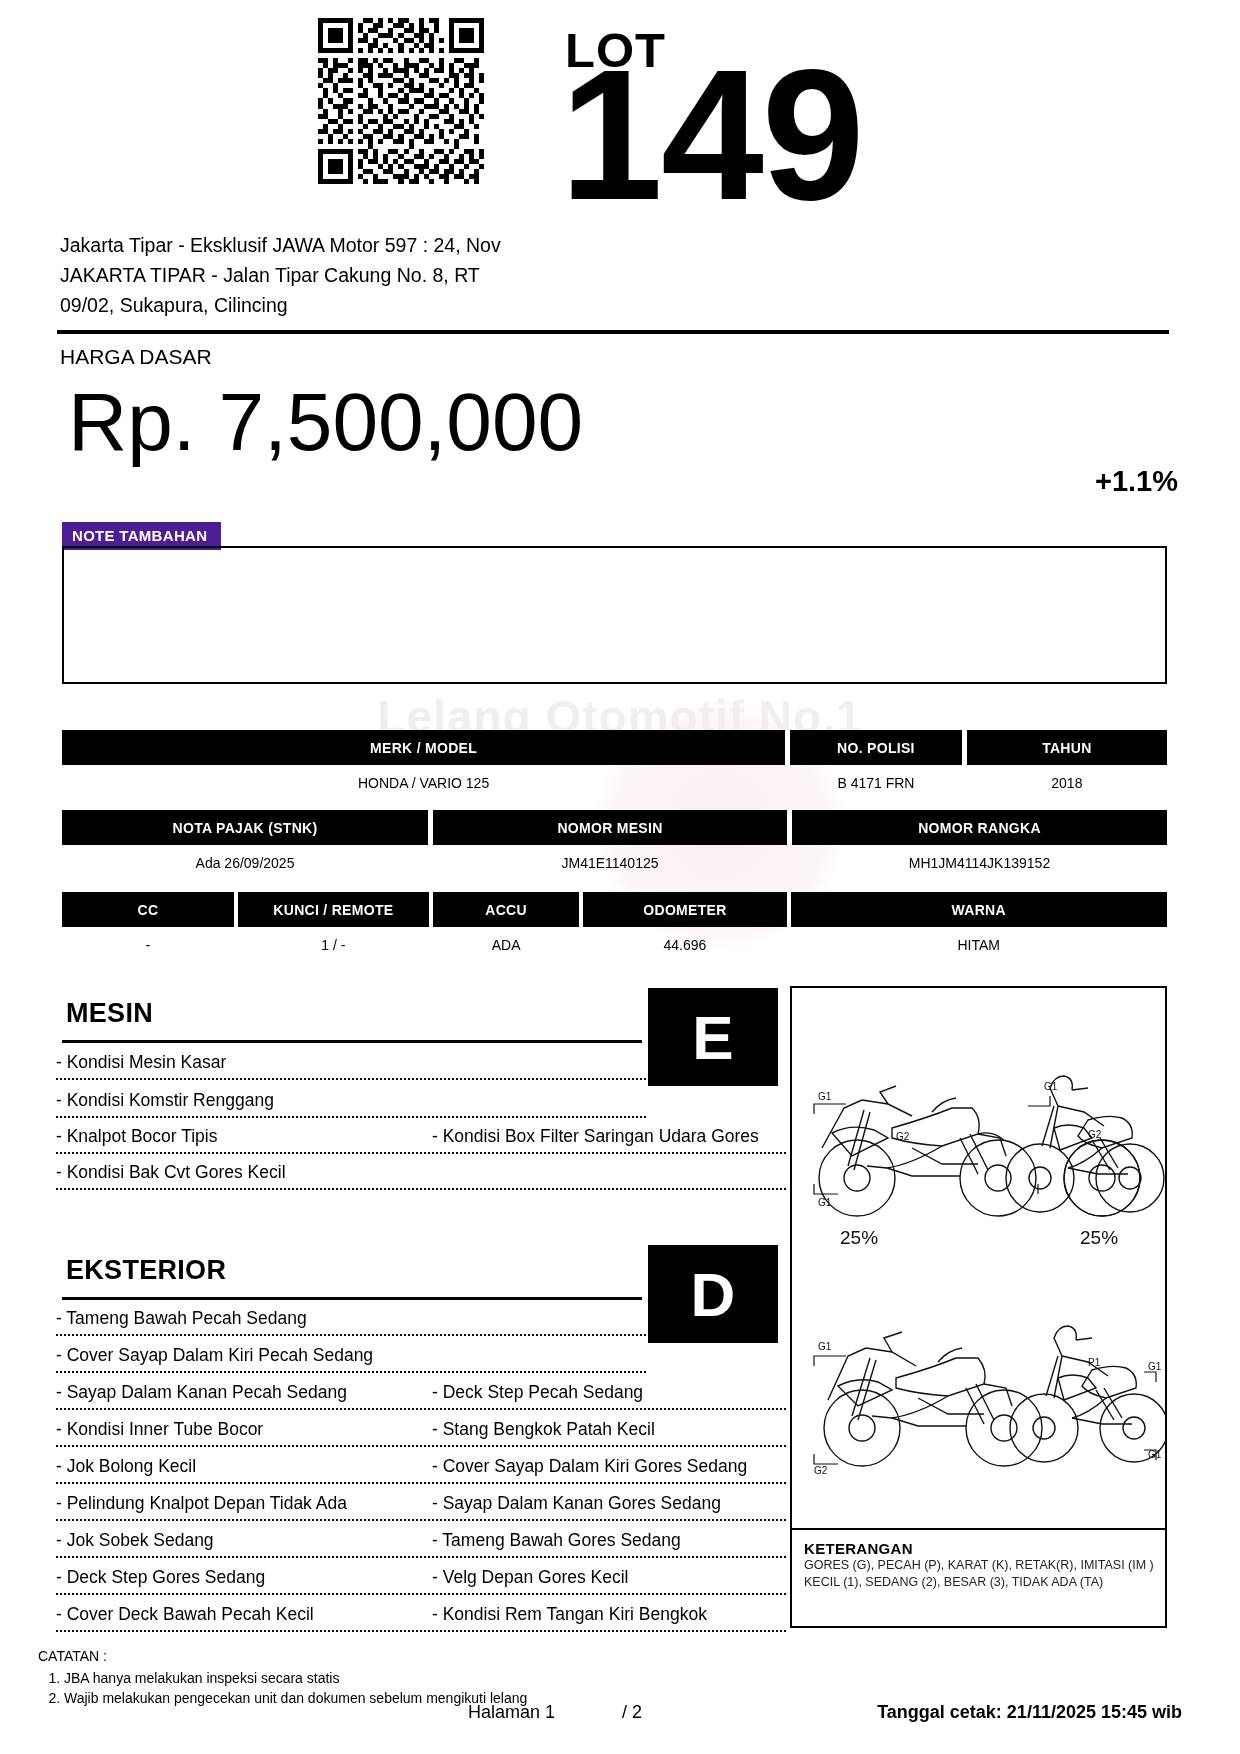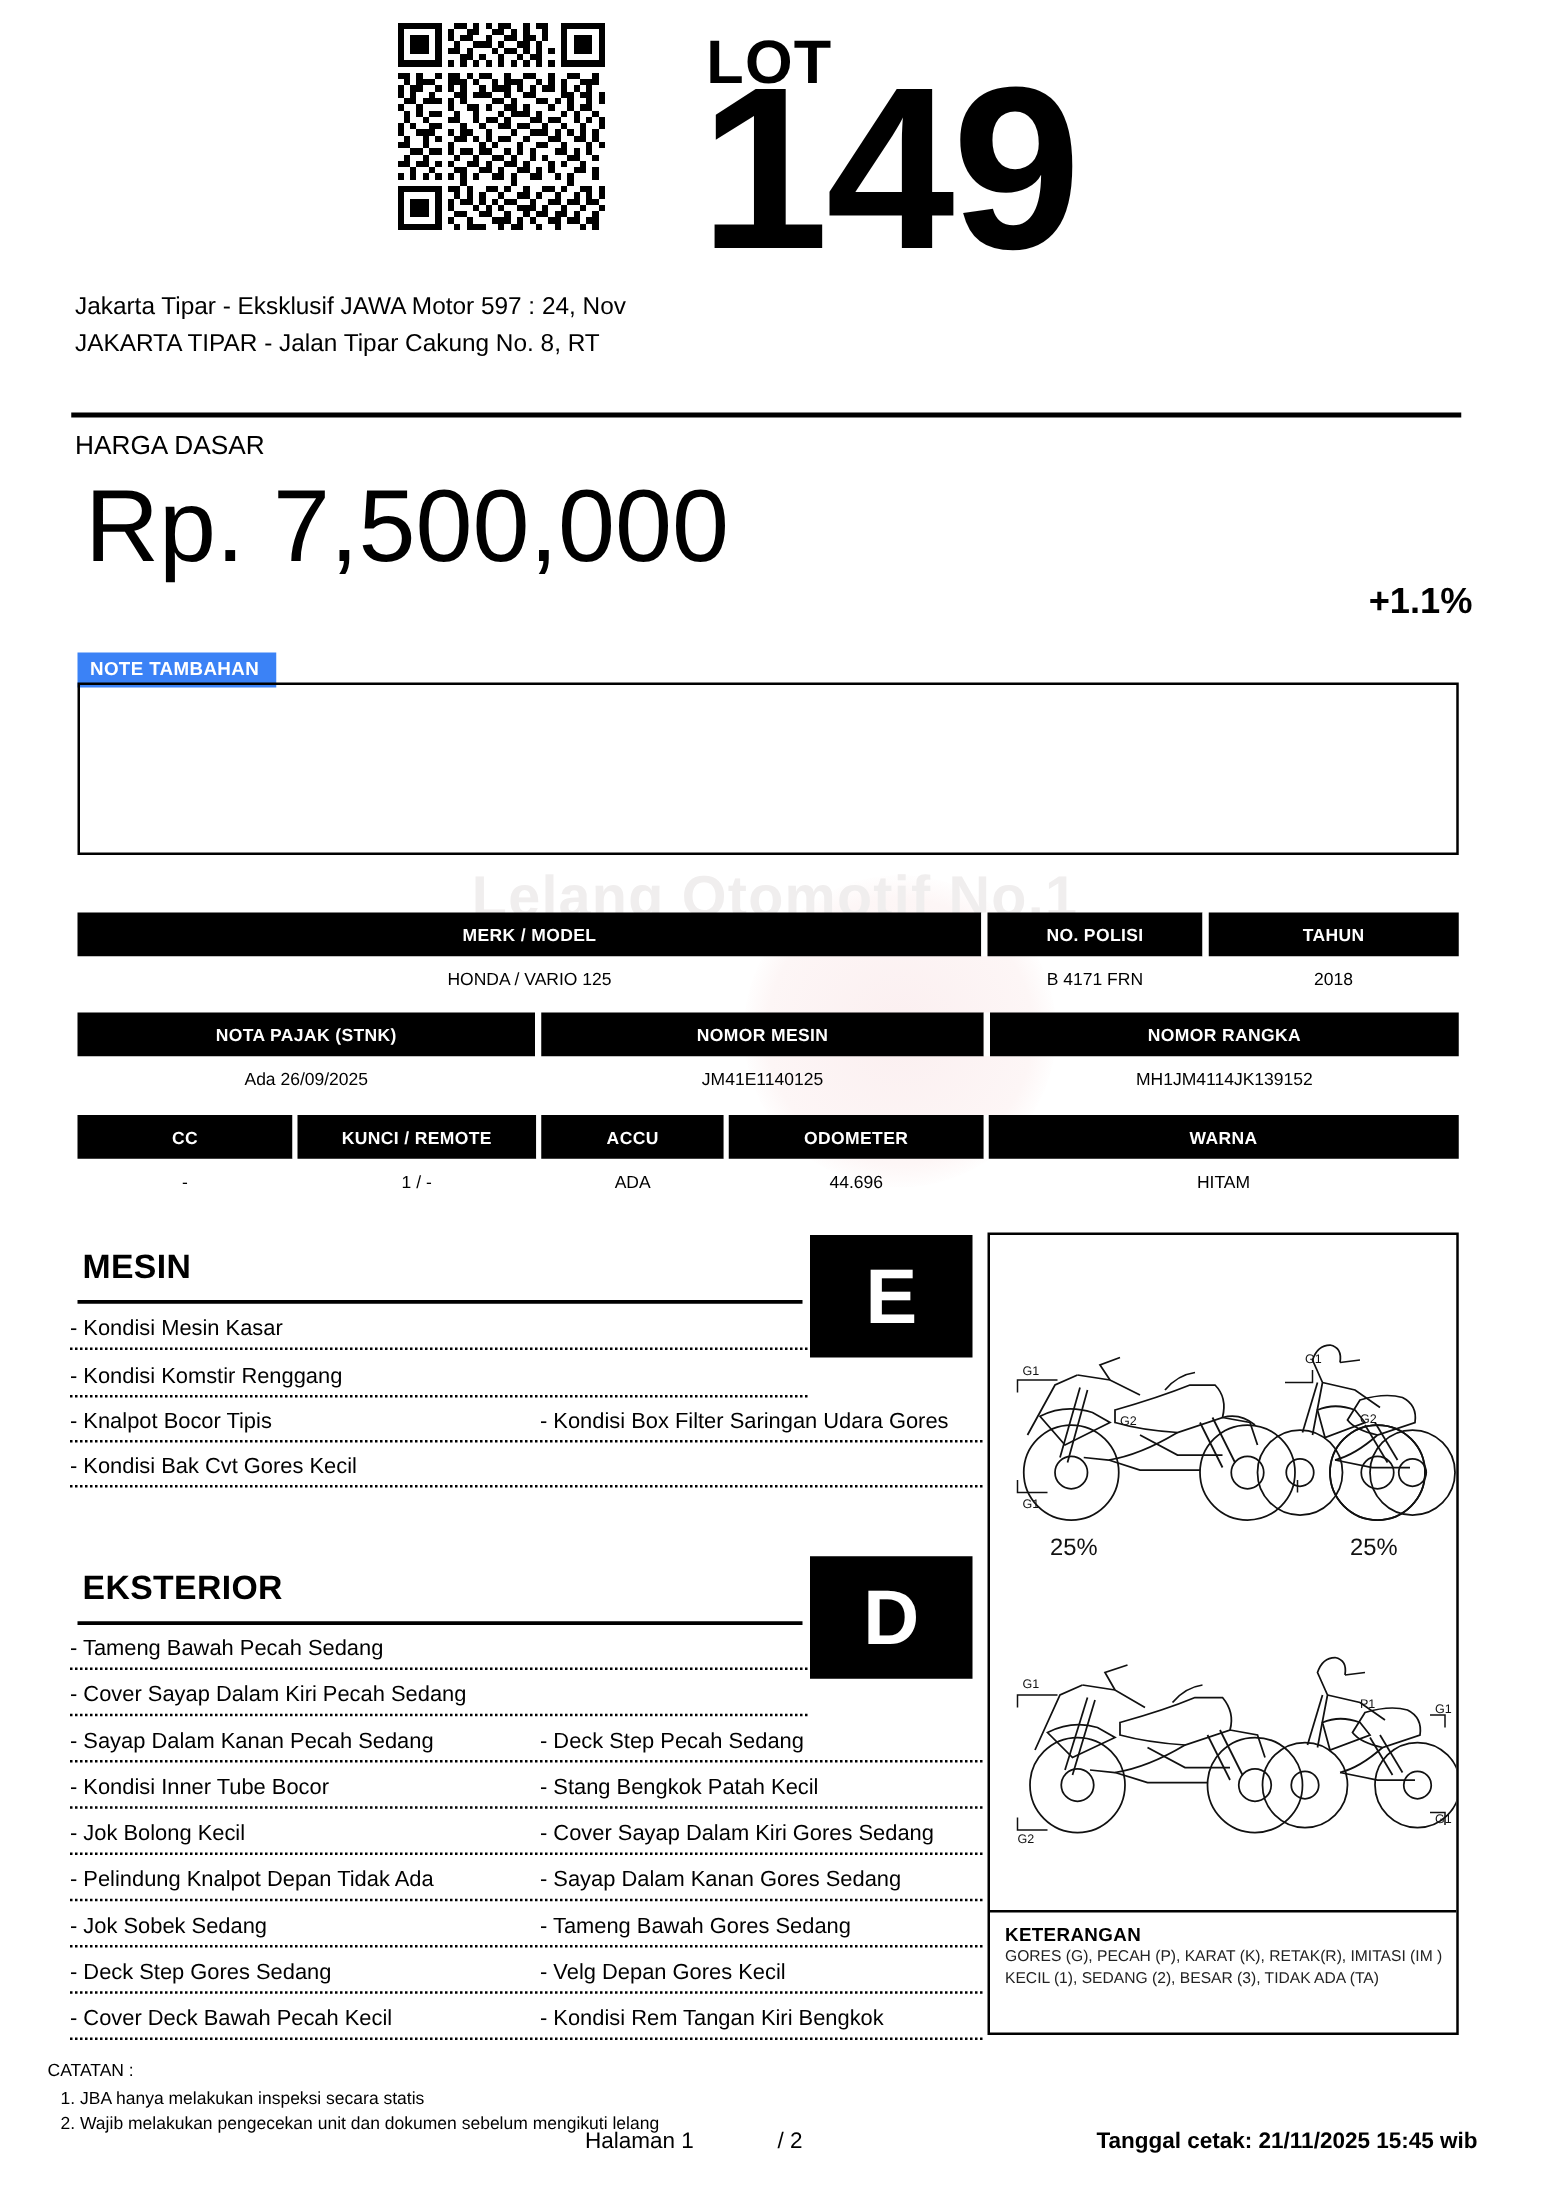--- a/index.html
+++ b/index.html
@@ -69,21 +69,21 @@
     position:absolute;left:68px;top:375px;
     font-size:82px;font-weight:400;letter-spacing:0px;
   }
   .harga-pct{
     position:absolute;right:62px;top:465px;
     font-size:29px;font-weight:bold;
   }
   
   .note-tag{
     position:absolute;left:62px;top:522px;
-    background:#3b82f6;color:#fff;
+    background:#4c1d95;color:#fff;
     font-size:15px;font-weight:bold;
     padding:5px 14px 6px 10px;
     letter-spacing:.3px;
   }
   .note-box{
     position:absolute;left:62px;top:546px;
     width:1105px;height:138px;
     border:2px solid #000;
     box-sizing:border-box;
   }
@@ -452,20 +452,21 @@
         </g>
       </svg>
     </div>
 
     <div class="lot-label">LOT</div>
     <div class="lot-number">149</div>
 
     <div class="addr">
       <div>Jakarta Tipar - Eksklusif JAWA Motor 597 : 24, Nov</div>
       <div>JAKARTA TIPAR - Jalan Tipar Cakung No. 8, RT</div>
+      <div>09/02, Sukapura, Cilincing</div>
     </div>
 
     <div class="hr-thick"></div>
 
     <div class="harga-label">HARGA DASAR</div>
     <div class="harga-value">Rp. 7,500,000</div>
     <div class="harga-pct">+1.1%</div>
 
     <div class="note-tag">NOTE TAMBAHAN</div>
     <div class="note-box"></div>

